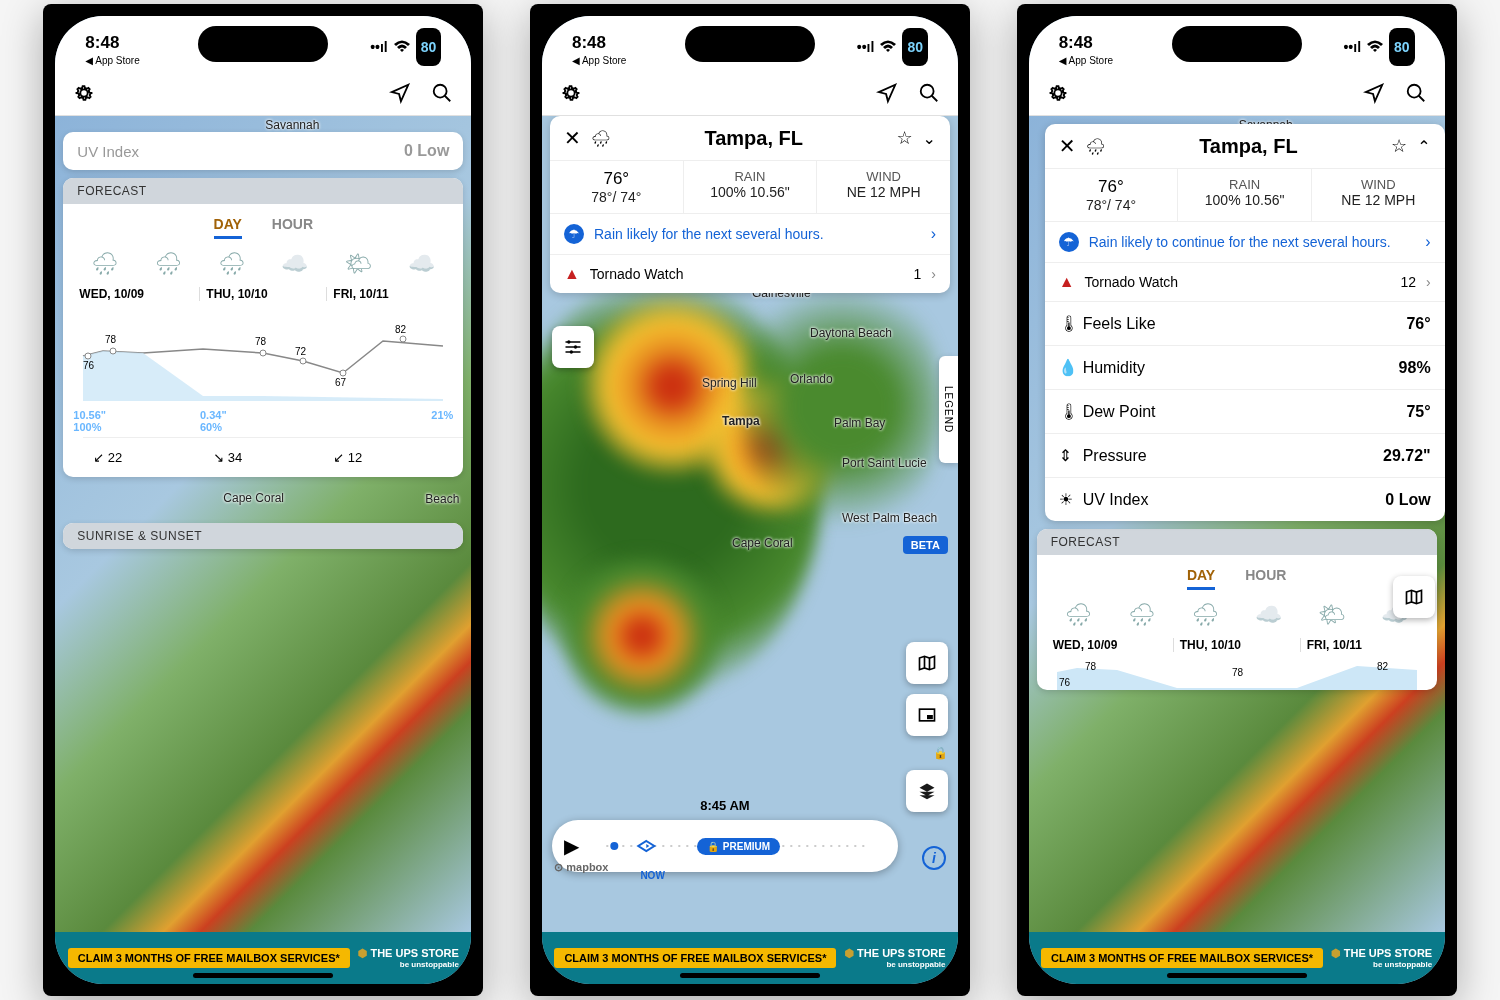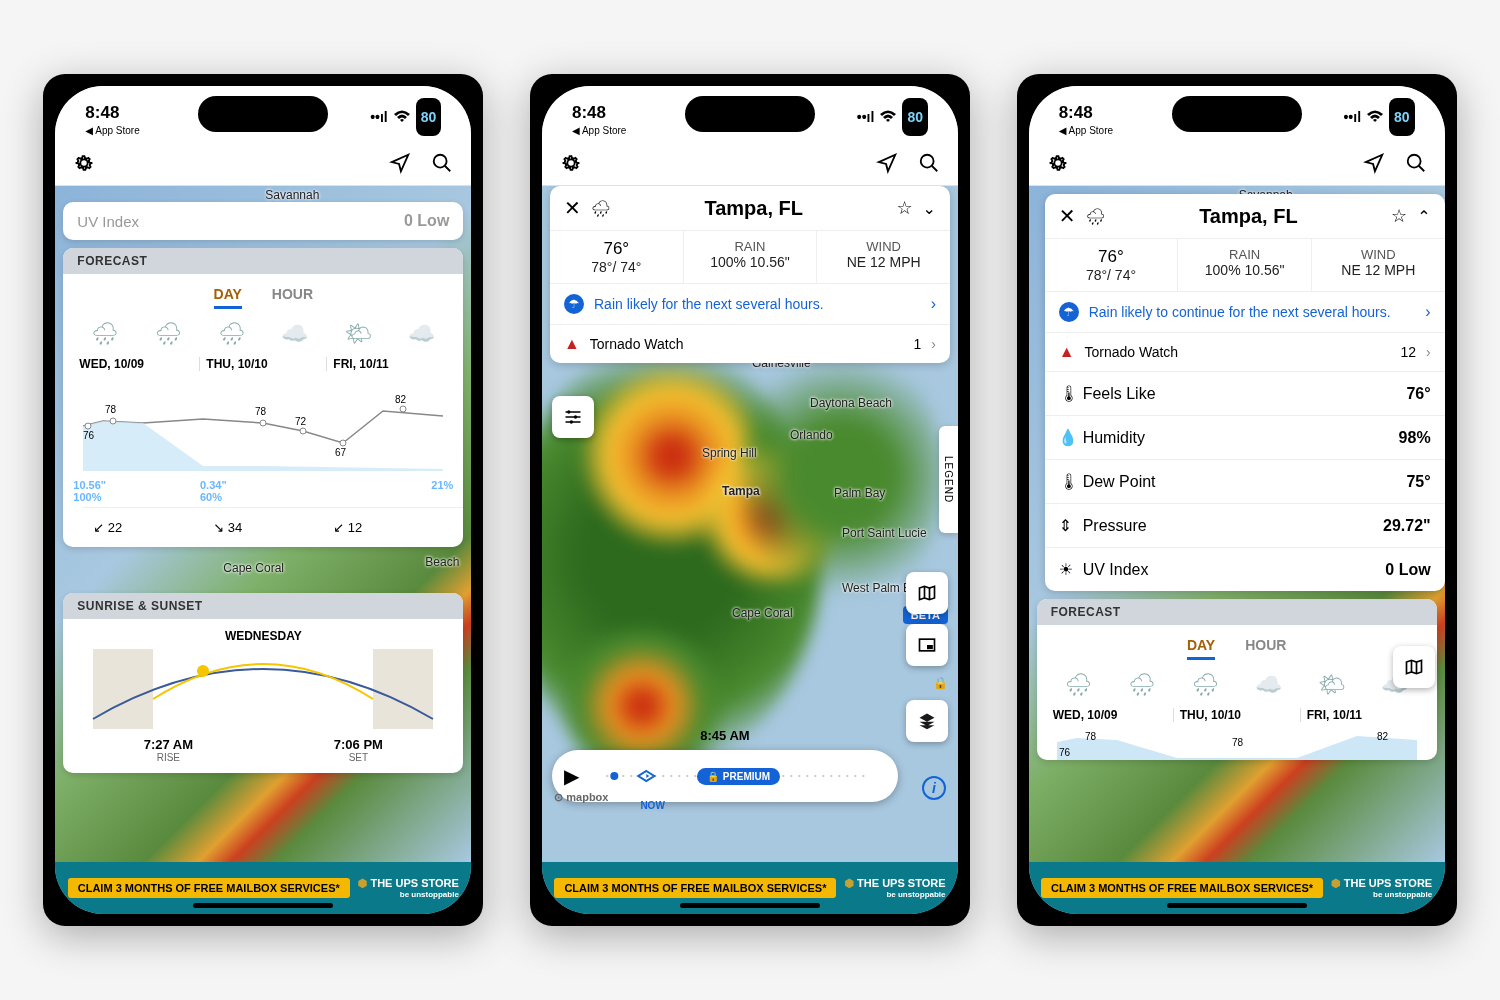--- a/index.html
+++ b/index.html
@@ -1,17 +1,17 @@
 <!DOCTYPE html>
 <html><head>
 <meta charset="utf-8">
 <style>
   * { box-sizing: border-box; margin: 0; padding: 0; font-family: -apple-system, BlinkMacSystemFont, "Segoe UI", sans-serif; }
   body { background: #f5f5f5; width: 1500px; height: 1000px; display: flex; justify-content: space-around; align-items: center; padding: 20px; }
-  .phone { width: 440px; height: 852px; background: #000; border-radius: 22px; padding: 12px; position: relative; box-shadow: 0 10px 40px rgba(0,0,0,0.3); }
+  .phone { width: 440px; height: 992px; background: #000; border-radius: 8px; padding: 12px; position: relative; box-shadow: 0 10px 40px rgba(0,0,0,0.3); }
   .phone::before { content:""; position:absolute; top:-2px; left:155px; width:4px; height:4px; } 
   .notch { position:absolute; top:22px; left:50%; transform:translateX(-50%); width:130px; height:36px; background:#000; border-radius:20px; z-index:10; }
   .screen { width: 100%; height: 100%; background: #a8c8e0; border-radius: 48px; overflow: hidden; position: relative; display:flex; flex-direction:column; }
   .status-bar { height: 54px; display: flex; justify-content: space-between; align-items: flex-end; padding: 0 30px 4px 30px; font-weight: 600; font-size: 17px; background:#fff; }
   .status-left { display:flex; flex-direction:column; align-items:flex-start; }
   .app-store-link { font-size:10px; font-weight:400; margin-top:2px; }
   .status-right { display:flex; align-items:center; gap:5px; }
   .signal, .wifi { font-size:14px; }
   .battery { background:#000; color:#7dd3fc; border-radius:8px; padding:11px 5px; font-size:14px; font-weight:700; }
   .toolbar { height:46px; background:#fff; display:flex; align-items:center; justify-content:space-between; padding:0 18px; border-bottom:1px solid #e0e0e0; }
@@ -27,21 +27,21 @@
   .loc-stat { flex:1; text-align:center; padding:8px 4px; border-right:1px solid #eee; }
   .loc-stat:last-child { border-right:none; }
   .loc-stat-top { font-size:17px; font-weight:500; }
   .loc-stat-bot { font-size:14px; color:#222; }
   .loc-stat-label { font-size:13px; color:#555; }
   .alert-row { display:flex; align-items:center; padding:10px 14px; border-top:1px solid #eee; font-size:14px; gap:10px; }
   .alert-row.blue { color:#1463d6; }
   .alert-row .chev { margin-left:auto; color:#1463d6; font-size:16px; }
   .detail-row { display:flex; align-items:center; padding:12px 14px; border-top:1px solid #eee; font-size:16px; }
   .detail-row .val { margin-left:auto; font-weight:600; }
-  .section-label { background:#d0d6dc; padding:6px 14px; font-size:12px; font-weight:700; color:#333; letter-spacing:0.5px; }
+  .section-label { background:#d0d6dc; padding:6px 14px; font-size:12px; font-weight:400; color:#333; letter-spacing:0.5px; }
   .tabs { display:flex; justify-content:center; gap:30px; padding:12px 0 8px 0; font-size:14px; font-weight:600; }
   .tab { color:#888; padding-bottom:4px; }
   .tab.active { color:#a16207; border-bottom:3px solid #1463d6; }
   .forecast-icons { display:flex; justify-content:space-around; padding:4px 10px; font-size:22px; color:#8aa; }
   .forecast-days { display:flex; padding:6px 10px; }
   .fday { flex:1; font-size:12px; font-weight:600; border-right:1px solid #ddd; padding:0 6px; }
   .fday:last-child { border-right:none; }
   .chart-area { position:relative; height:90px; margin:4px 10px; }
   .precip-row { display:flex; padding:4px 10px; color:#6ab7ff; font-size:11px; font-weight:600; }
   .precip-row > div { flex:1; }
@@ -165,45 +165,25 @@
           </div>
           <div class="wind-row">
             <div><span>↙</span> <span>22</span></div>
             <div><span>↘</span> <span>34</span></div>
             <div><span>↙</span> <span>12</span></div>
           </div>
         </div>
 
         <div style="height:30px; position:relative; margin:0 8px;">
           <span class="map-label" style="left:160px; top:6px;">Cape Coral</span>
-          <span class="map-label" style="right:4px; top:0px; text-align:right;">Beach</span>
+          <span class="map-label" style="right:4px; top:7px; text-align:right;">Beach</span>
         </div>
 
         <div class="card">
           <div class="section-label">SUNRISE &amp; SUNSET</div>
-          <div class="sunrise-card">
-            <div style="font-size:12px; font-weight:600; margin-bottom:6px;">WEDNESDAY</div>
-            <svg viewBox="0 0 340 80" width="100%" height="80">
-              <rect x="0" y="0" width="60" height="80" fill="#e8e4da"></rect>
-              <rect x="280" y="0" width="60" height="80" fill="#e8e4da"></rect>
-              <path d="M0 70 Q170 -30 340 70" fill="none" stroke="#3a5a9a" stroke-width="2"></path>
-              <path d="M60 50 Q170 -20 280 50" fill="none" stroke="#f5c500" stroke-width="2"></path>
-              <circle cx="110" cy="22" r="6" fill="#f5c500"></circle>
-            </svg>
-            <div class="sun-times">
-              <div>
-                  <div class="sun-time">7:27 AM</div>
-                  <div class="sun-label">RISE</div>
-                </div>
-              <div>
-                  <div class="sun-time">7:06 PM</div>
-                  <div class="sun-label">SET</div>
-                </div>
-            </div>
-          </div>
         </div>
       </div>
     </div>
     <div class="ad-banner">
       <div class="ad-yellow">CLAIM 3 MONTHS OF FREE MAILBOX SERVICES*</div>
       <div><span style="color:#c8a030;">⬢</span> <span>THE UPS STORE</span><div style="font-size:8px; text-align:right;">be unstoppable</div></div>
     </div>
     <div class="home-indicator"></div>
   </div>
 </div>
@@ -251,21 +231,21 @@
       <div class="radar-blob" style="left:-40px; top:160px; width:320px; height:420px; background:radial-gradient(circle, #2d6a1e 30%, #4a8a2e 60%, transparent 80%);"></div>
       <div class="radar-blob" style="left:40px; top:180px; width:180px; height:180px; background:radial-gradient(circle, #cc3010 10%, #e89020 30%, #f5c030 50%, transparent 75%);"></div>
       <div class="radar-blob" style="left:150px; top:260px; width:160px; height:140px; background:radial-gradient(circle, #cc3010 8%, #e89020 25%, #f5c030 45%, transparent 70%);"></div>
       <div class="radar-blob" style="left:20px; top:440px; width:160px; height:160px; background:radial-gradient(circle, #cc3010 8%, #e89020 28%, #4a8a2e 55%, transparent 78%);"></div>
       <div class="radar-blob" style="left:200px; top:150px; width:200px; height:280px; background:radial-gradient(circle, #4a8a2e 30%, transparent 70%);"></div>
 
       <div class="map-label" style="top:2px; left:210px;">Savannah</div>
       <div class="map-label" style="top:170px; left:210px;">Gainesville</div>
       <div class="map-label" style="top:210px; left:268px;">Daytona Beach</div>
       <div class="map-label" style="top:260px; left:160px;">Spring Hill</div>
-      <div class="map-label" style="top:242px; left:248px;">Orlando</div>
+      <div class="map-label" style="top:256px; left:248px;">Orlando</div>
       <div class="map-label" style="top:298px; left:180px; font-weight:700;">Tampa</div>
       <div class="map-label" style="top:300px; left:292px;">Palm Bay</div>
       <div class="map-label" style="top:340px; left:300px;">Port Saint Lucie</div>
       <div class="map-label" style="top:395px; left:300px;">West Palm Beach</div>
       <div class="map-label" style="top:420px; left:190px;">Cape Coral</div>
 
       <div class="location-card">
         <div class="loc-header">
           <span style="font-size:20px;">✕</span>
           <span>🌧</span>

